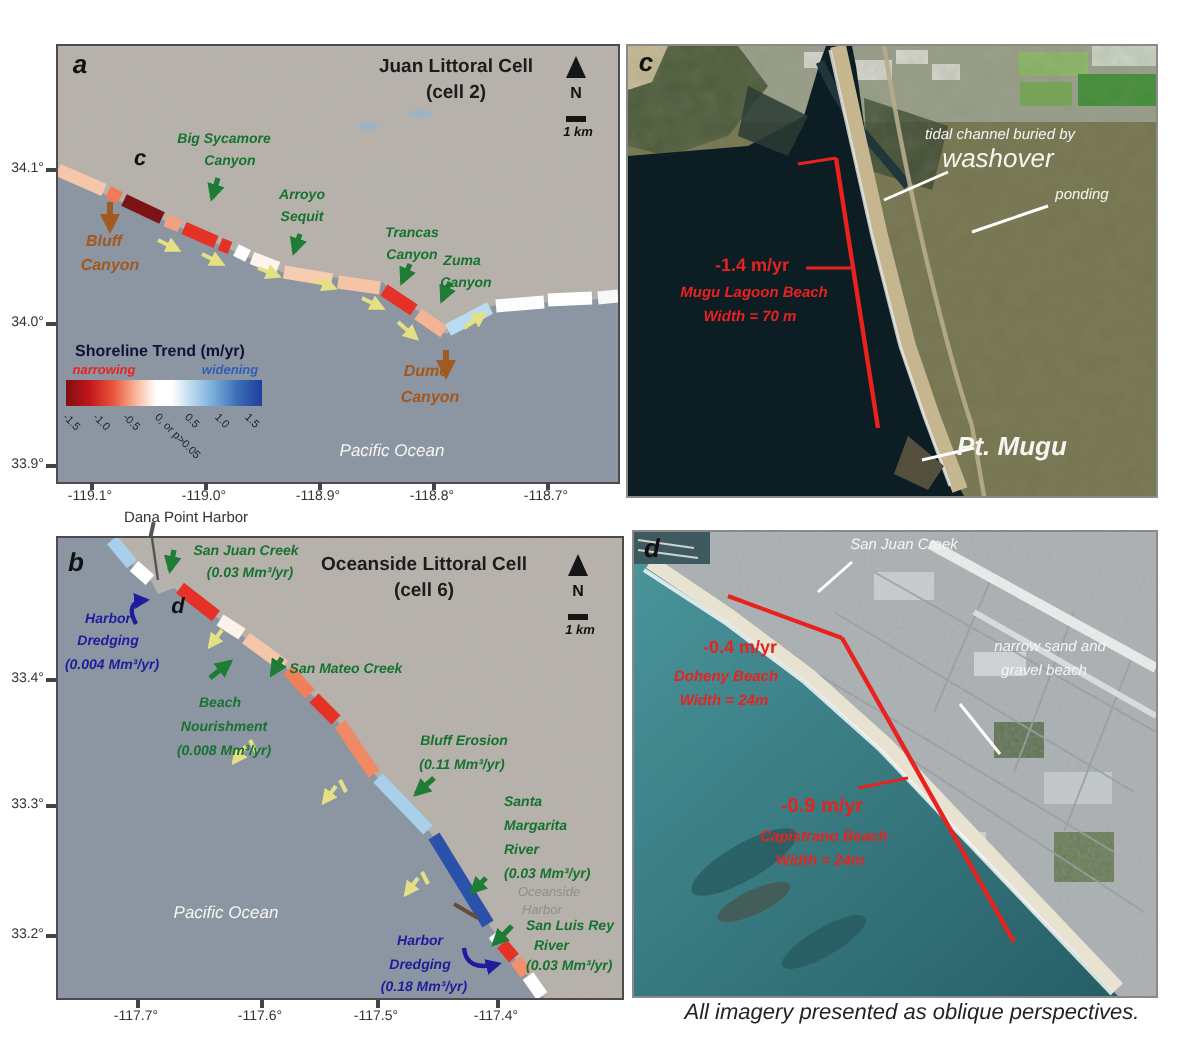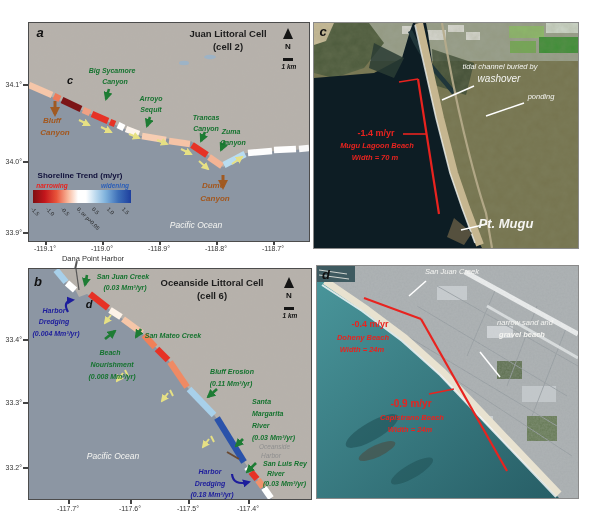--- a/index.html
+++ b/index.html
@@ -306,21 +306,21 @@
     </g>
     <g stroke="#ffffff" stroke-width="1.5">
       <line x1="160" y1="63" x2="128" y2="77"></line>
       <line x1="210" y1="80" x2="172" y2="93"></line>
       <line x1="147" y1="207" x2="173" y2="201"></line>
     </g>
   </svg>
 
   <div class="lbl letter" style="left:323px;top:31px">c</div>
   <div class="lbl wt" style="left:500px;top:67px;font-size:7.5px;font-weight:normal">tidal channel buried by</div>
-  <div class="lbl wt" style="left:499px;top:79px;font-size:10px;font-weight:normal">washover</div>
+  <div class="lbl wt" style="left:499px;top:79px;font-size:13px;font-weight:normal">washover</div>
   <div class="lbl wt" style="left:541px;top:97px;font-size:7.5px;font-weight:normal">ponding</div>
   <div class="lbl rd" style="left:376px;top:133px;font-size:9px;font-style:normal">-1.4 m/yr</div>
   <div class="lbl rd" style="left:377px;top:146px;font-size:7.5px">Mugu Lagoon Beach</div>
   <div class="lbl rd" style="left:375px;top:158px;font-size:7.5px">Width = 70 m</div>
   <div class="lbl wt" style="left:506px;top:223px;font-size:13px">Pt. Mugu</div>
 
   <svg class="photo-frame" style="left:316px;top:265px" width="261" height="232" viewBox="0 0 261 232">
     <defs>
       <filter id="nzD" x="0" y="0" width="100%" height="100%">
         <feTurbulence type="fractalNoise" baseFrequency="0.55" numOctaves="3" seed="11"></feTurbulence>
@@ -372,21 +372,22 @@
     </g>
     <g stroke="#ffffff" stroke-width="1.5">
       <line x1="92" y1="30" x2="109" y2="15"></line>
       <line x1="163" y1="86" x2="183" y2="111"></line>
     </g>
   </svg>
 
   <div class="lbl letter" style="left:326px;top:274px">d</div>
   <div class="lbl wt" style="left:452px;top:272px;font-size:7.5px;font-weight:normal">San Juan Creek</div>
   <div class="lbl wt" style="left:525px;top:323px;font-size:7.5px;font-weight:normal">narrow sand and</div>
-  <div class="lbl wt" style="left:522px;top:335px;font-size:7.5px;font-weight:bold">gravel beach</div>
+  <div class="lbl wt" style="left:522px;top:335px;font-size:7.5px;font-weight:normal">gravel beach</div>
   <div class="lbl rd" style="left:370px;top:324px;font-size:9px;font-style:normal">-0.4 m/yr</div>
   <div class="lbl rd" style="left:363px;top:338px;font-size:7.5px">Doheny Beach</div>
   <div class="lbl rd" style="left:362px;top:350px;font-size:7.5px">Width = 24m</div>
   <div class="lbl rd" style="left:411px;top:404px;font-size:10px;font-style:normal">-0.9 m/yr</div>
   <div class="lbl rd" style="left:412px;top:418px;font-size:7.5px">Capistrano Beach</div>
   <div class="lbl rd" style="left:410px;top:430px;font-size:7.5px">Width = 24m</div>
 
+  <div class="lbl dk" style="left:456px;top:507px;font-size:11px;font-weight:normal">All imagery presented as oblique perspectives.</div>
 </div>
 
 </body></html>

